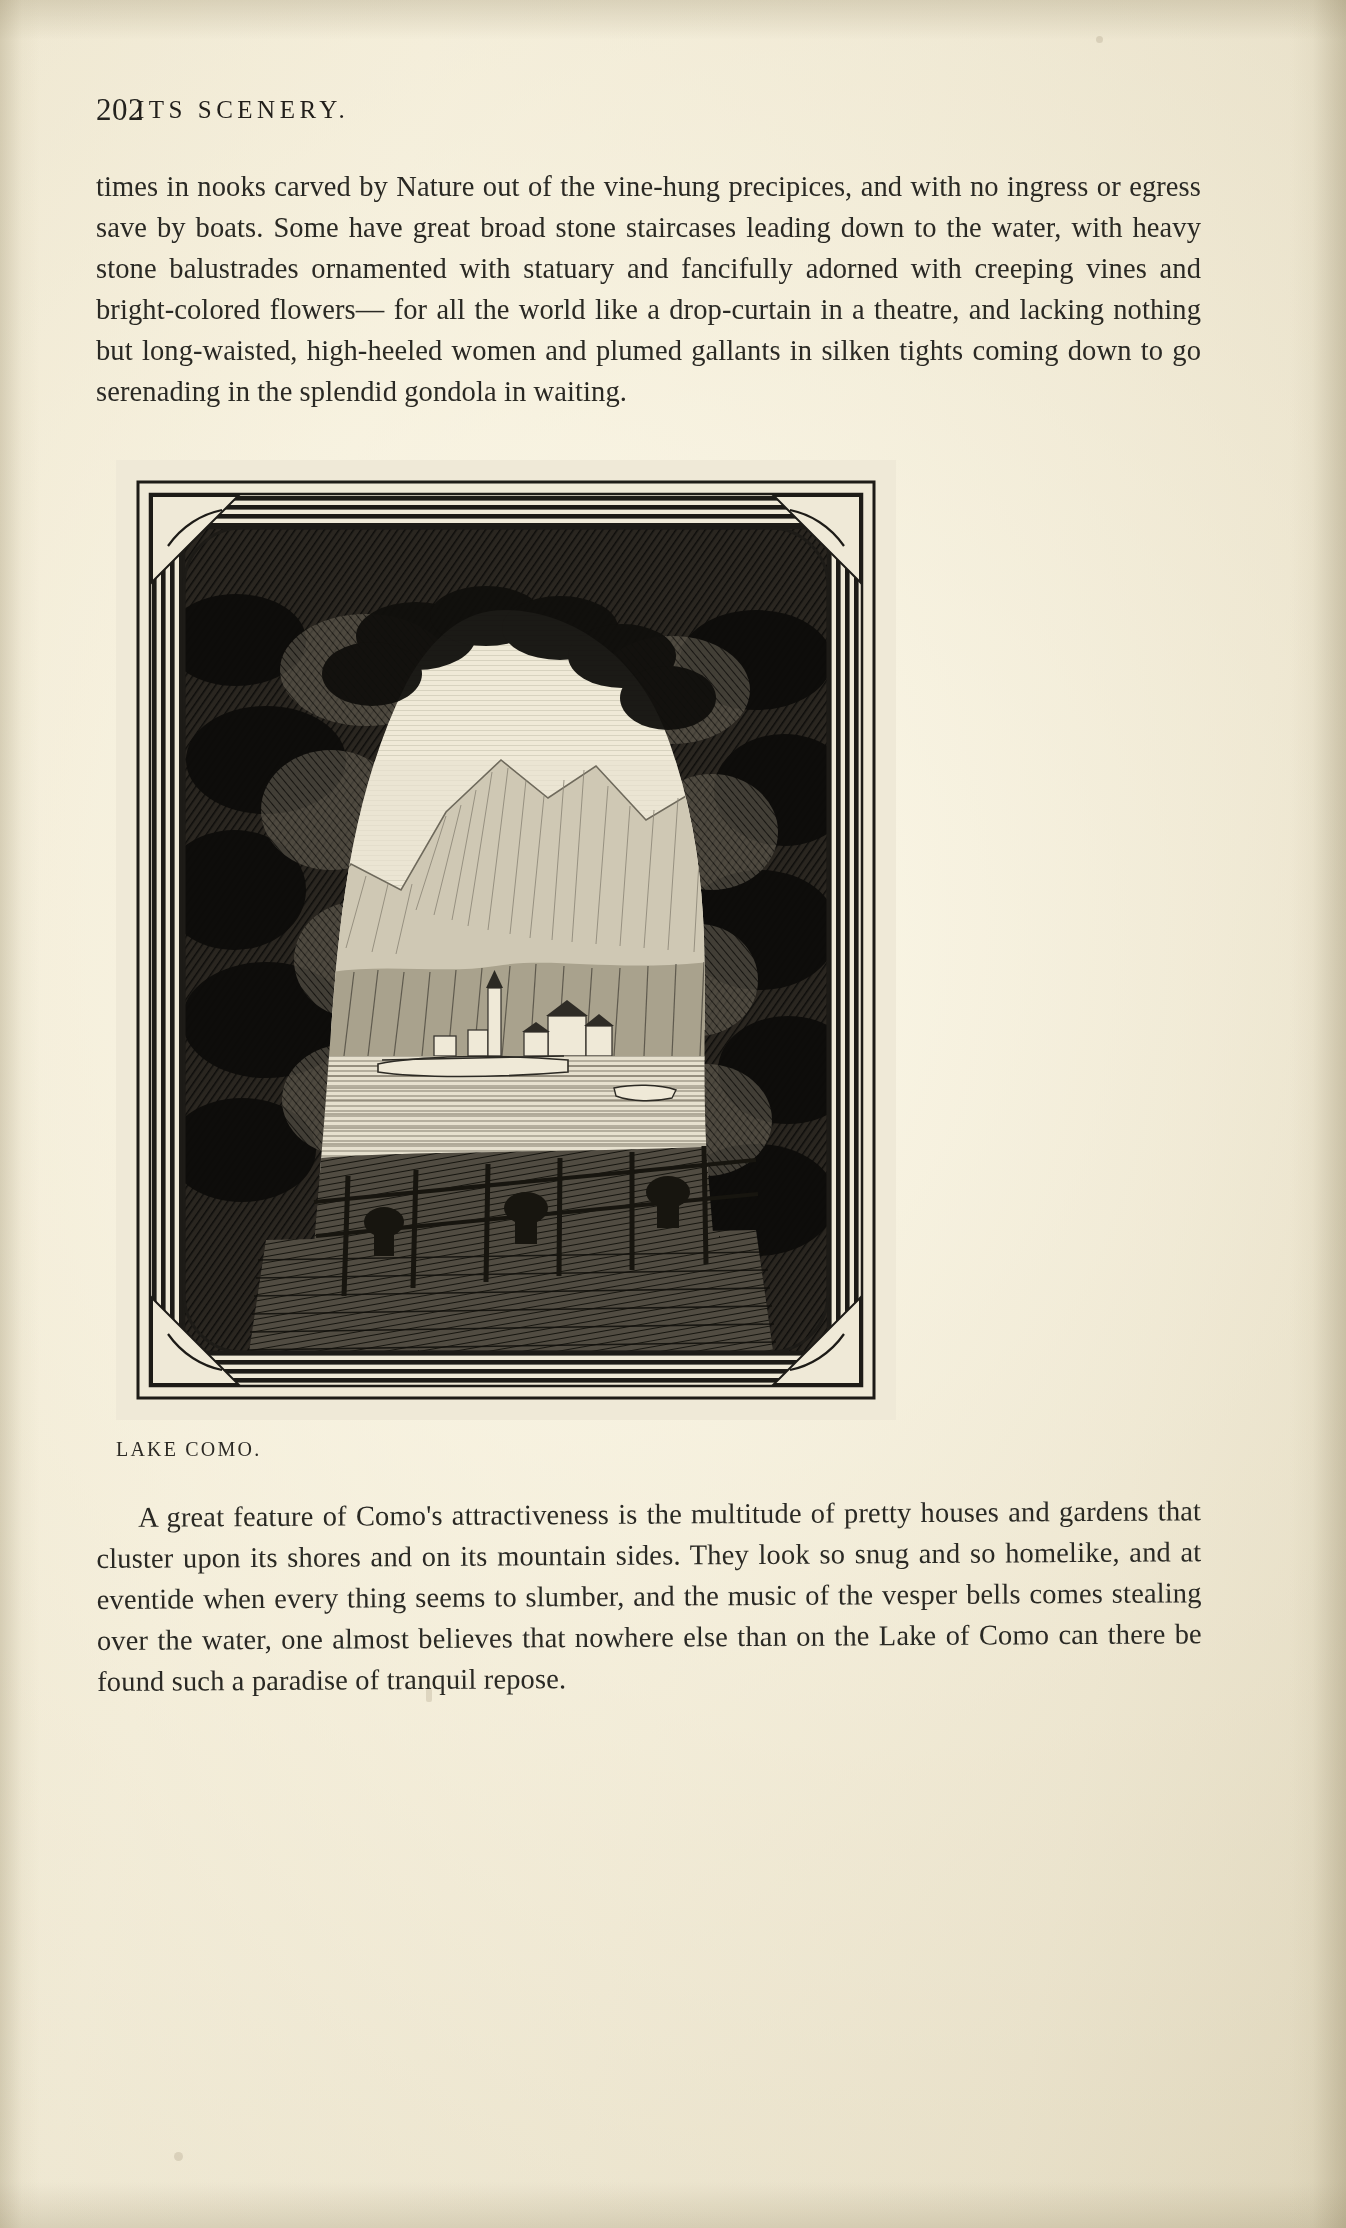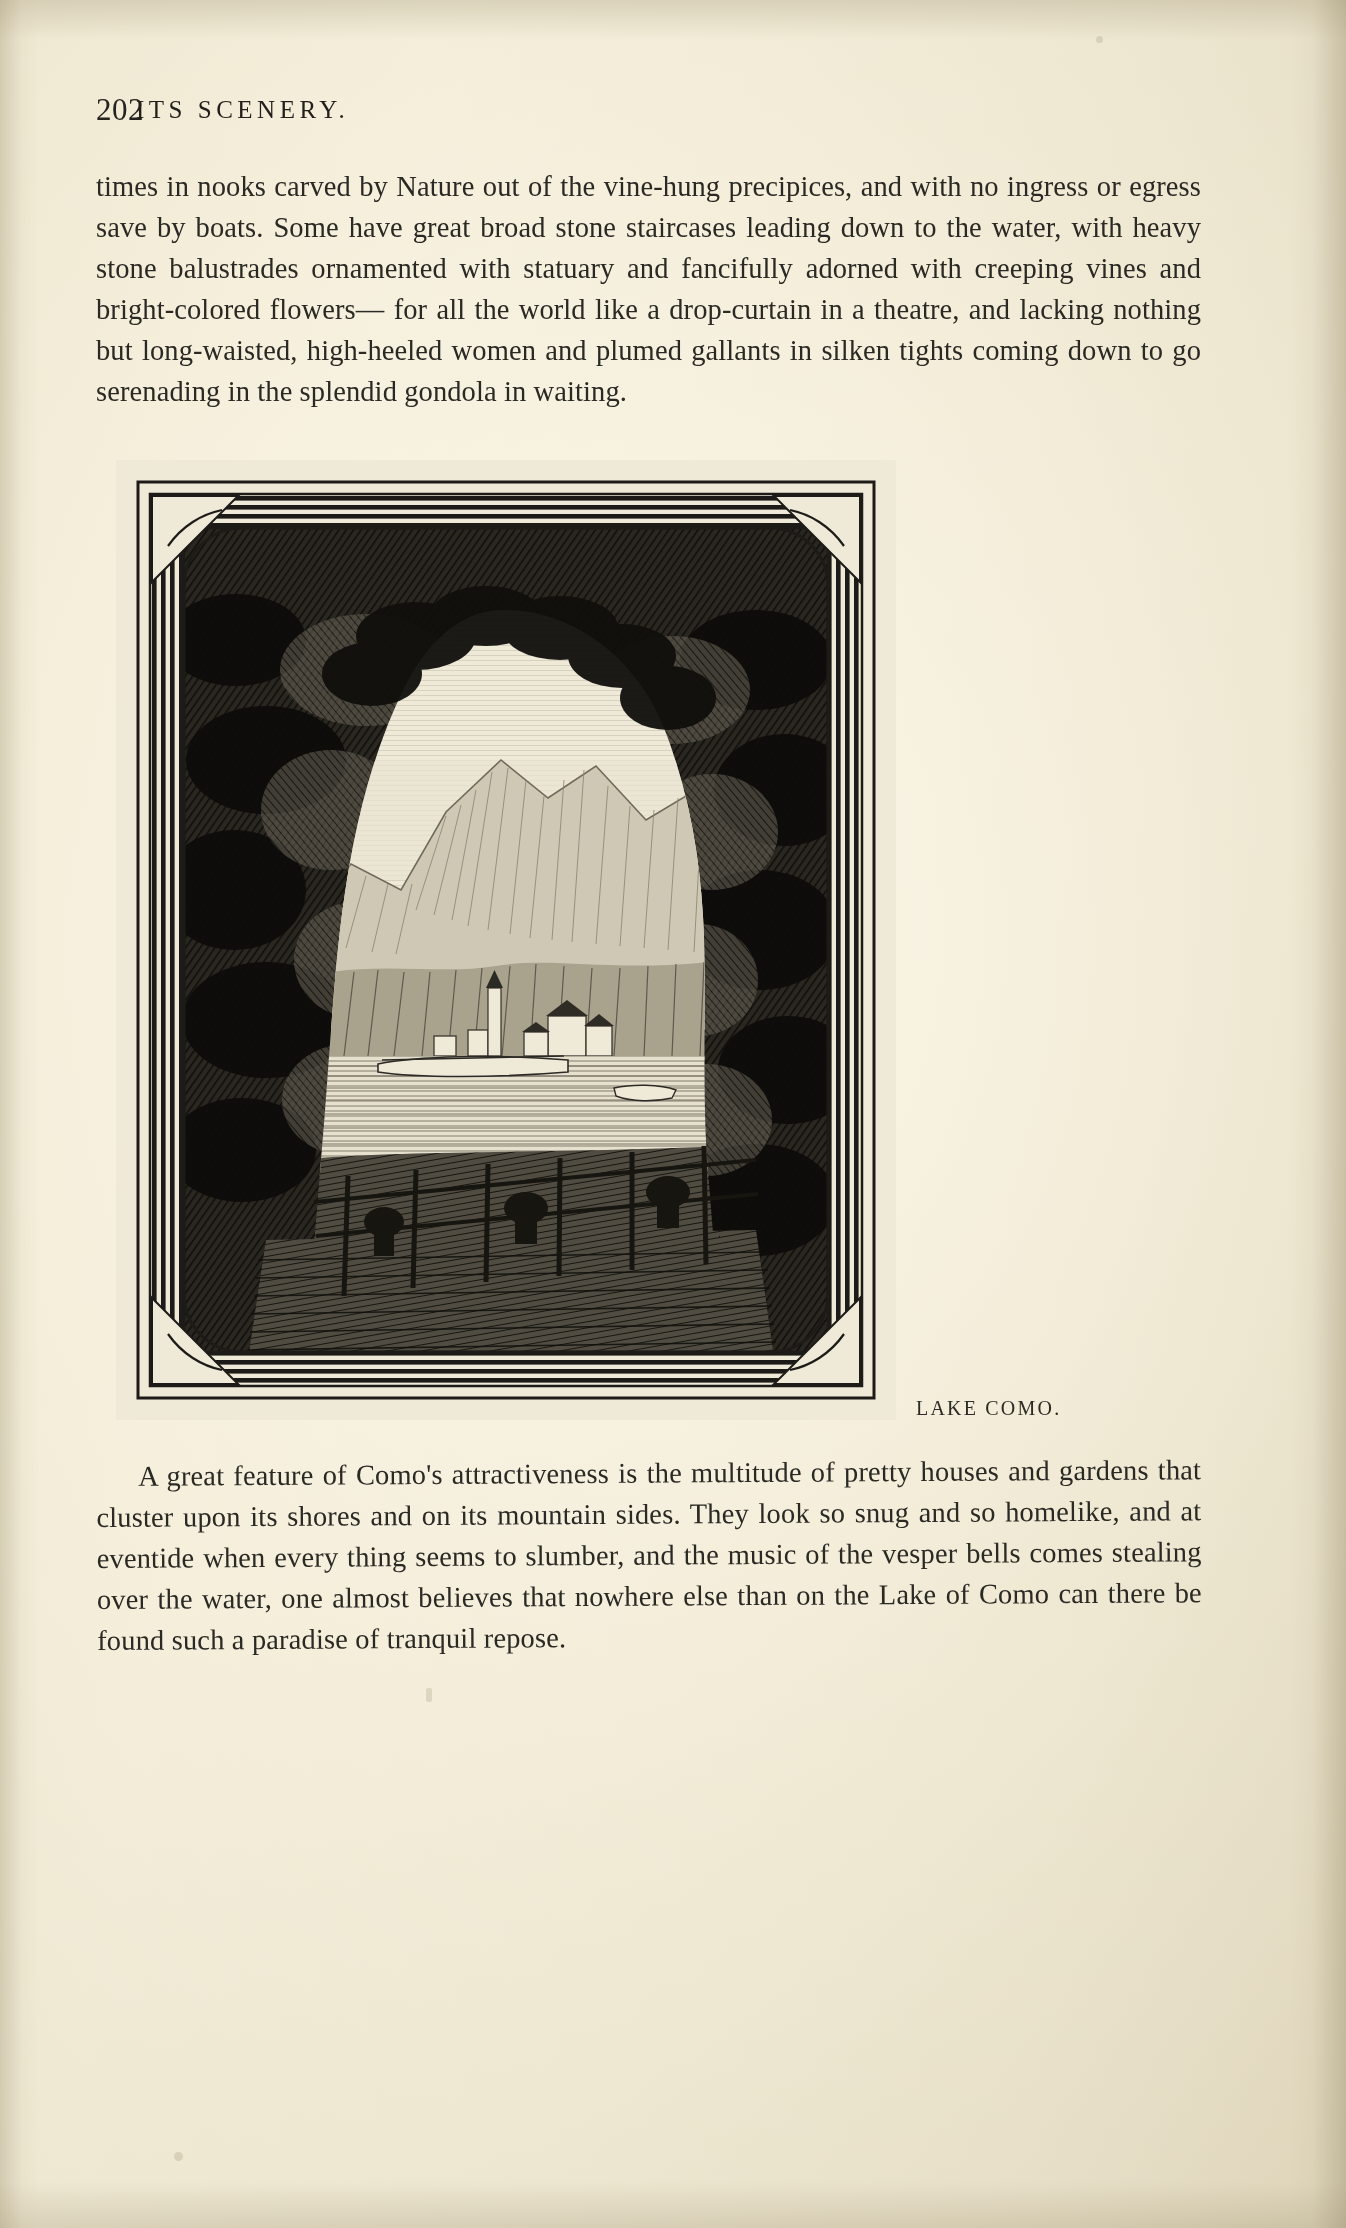--- a/index.html
+++ b/index.html
@@ -111,21 +111,22 @@
     letter-spacing: 0.15px;
     margin-top: 36px;
     transform: rotate(-0.35deg);
     transform-origin: left top;
   }
 
   
   .figure {
     margin: 48px 0 0 0;
     display: flex;
-    align-items: flex-end;
+    flex-direction: column;
+    align-items: flex-start;
   }
   .plate-wrap {
     position: relative;
     width: 780px;
     height: 960px;
     margin-left: 20px;
   }
   .plate {
     position: absolute;
     inset: 0;

